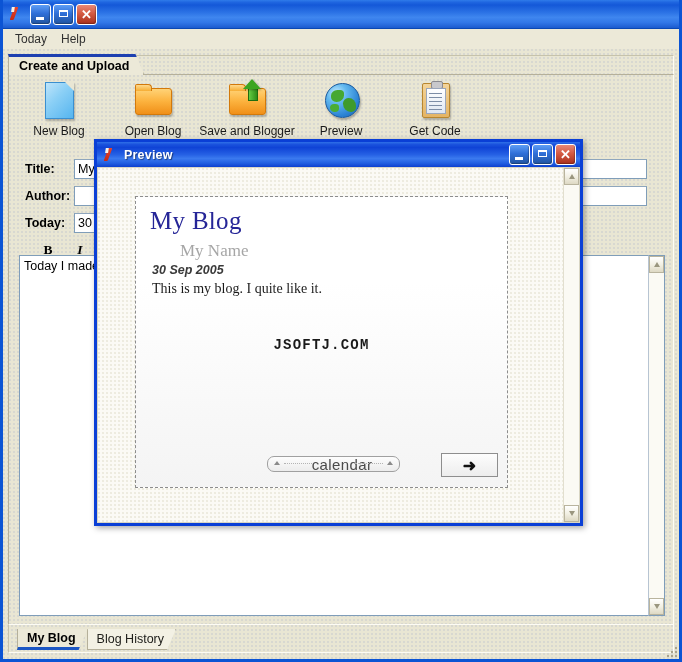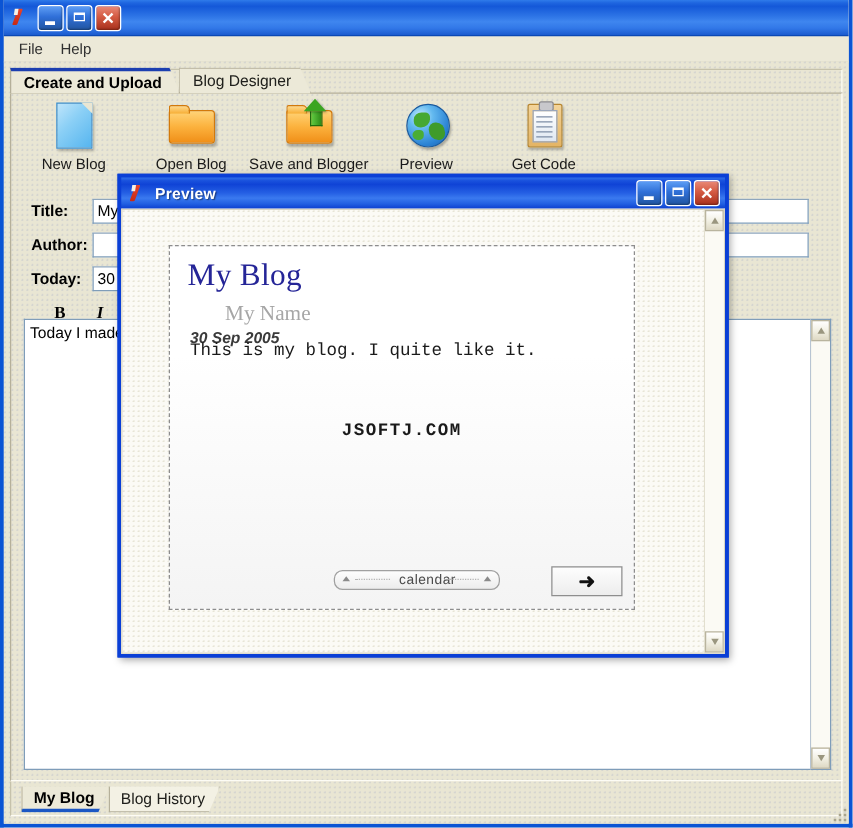--- a/index.html
+++ b/index.html
@@ -562,23 +562,23 @@
     position: absolute;
     left: 16px; top: 66px;
     font-family: "Liberation Sans", sans-serif;
     font-style: italic;
     font-weight: bold;
     font-size: 12.5px;
     color: #3a3a3a;
   }
   .blog-body {
     position: absolute;
-    left: 16px; top: 76px;
+    left: 16px; top: 83px;
     right: 12px;
-    font-family: Liberation Mono, monospace;
+    font-family: Liberation Serif, serif;
     font-size: 14px;
     color: #1a1a1a;
     line-height: 17px;
   }
   .watermark {
     position: absolute;
     left: 0; right: 0;
     top: 140px;
     text-align: center;
     font-family: "Liberation Mono", monospace;
@@ -592,21 +592,21 @@
     left: 131px; bottom: 15px;
     width: 131px; height: 14px;
     border: 1px solid #a0a0a0;
     border-radius: 7px;
     background: linear-gradient(to bottom, #fdfdfd, #ececec);
     display: flex;
     align-items: center;
     justify-content: center;
   }
   .cal-pill .lab {
-    font-size: 11px;
+    font-size: 15px;
     color: #4a4a4a;
     letter-spacing: 0.4px;
     margin-left: 17px;
   }
   .cal-pill .tri {
     position: absolute;
     width: 0; height: 0;
     border-style: solid;
     border-width: 0 3.5px 4.5px 3.5px;
     border-color: transparent transparent #8a8a8a transparent;
@@ -652,33 +652,30 @@
       <div class="win-btn">
         <div class="box-max"></div>
       </div>
       <div class="win-btn close">
         <span class="gl glyph-close">✕</span>
       </div>
     </div>
   </div>
 
   <div class="menubar">
-    <div class="menu-item">File</div>
+    <div class="menu-item">Today</div>
     <div class="menu-item">Help</div>
   </div>
 
   <div class="client">
     <div class="outer-panel"></div>
 
     <div class="tabstrip">
       <div class="tab active">
         <span>Create and Upload</span>
-      </div>
-      <div class="tab">
-        <span>Blog Designer</span>
       </div>
     </div>
 
     <div class="content-box">
 
       <div class="toolbar">
 
         <div class="tool-item">
           <div class="tool-ico">
             <div class="ico-page"></div>

